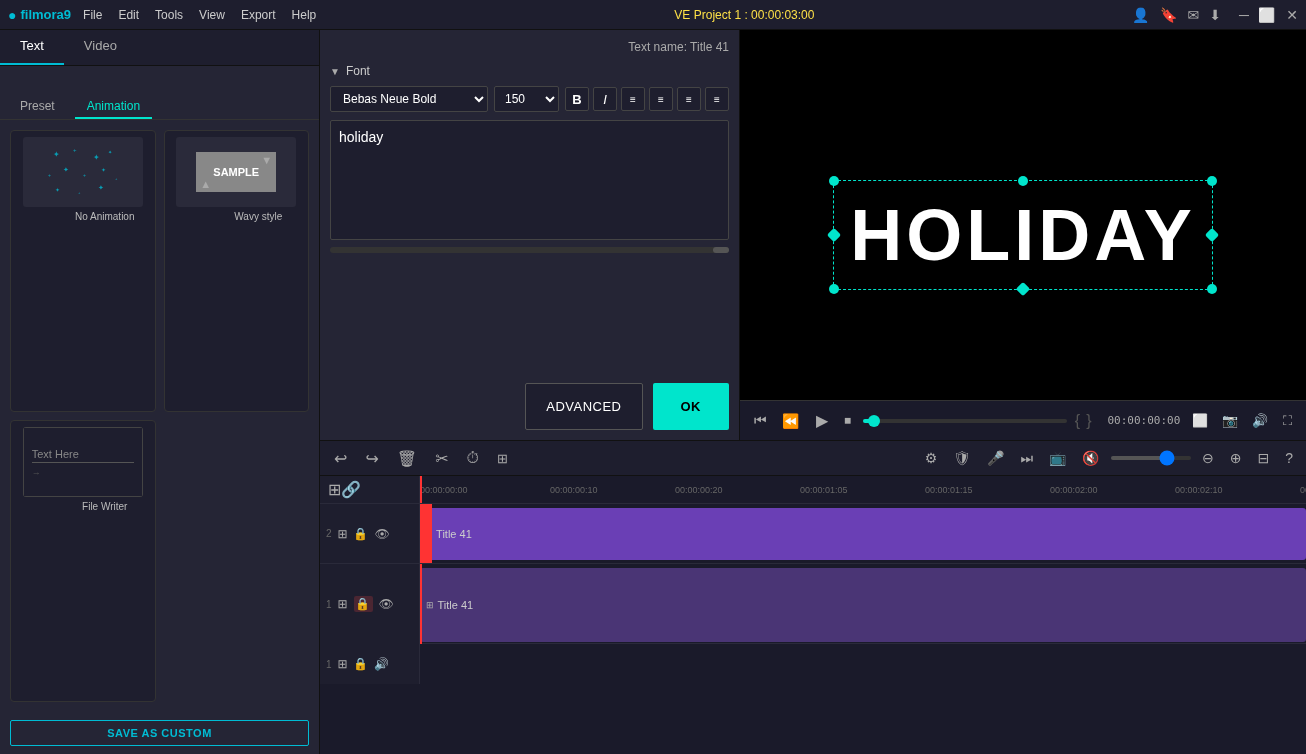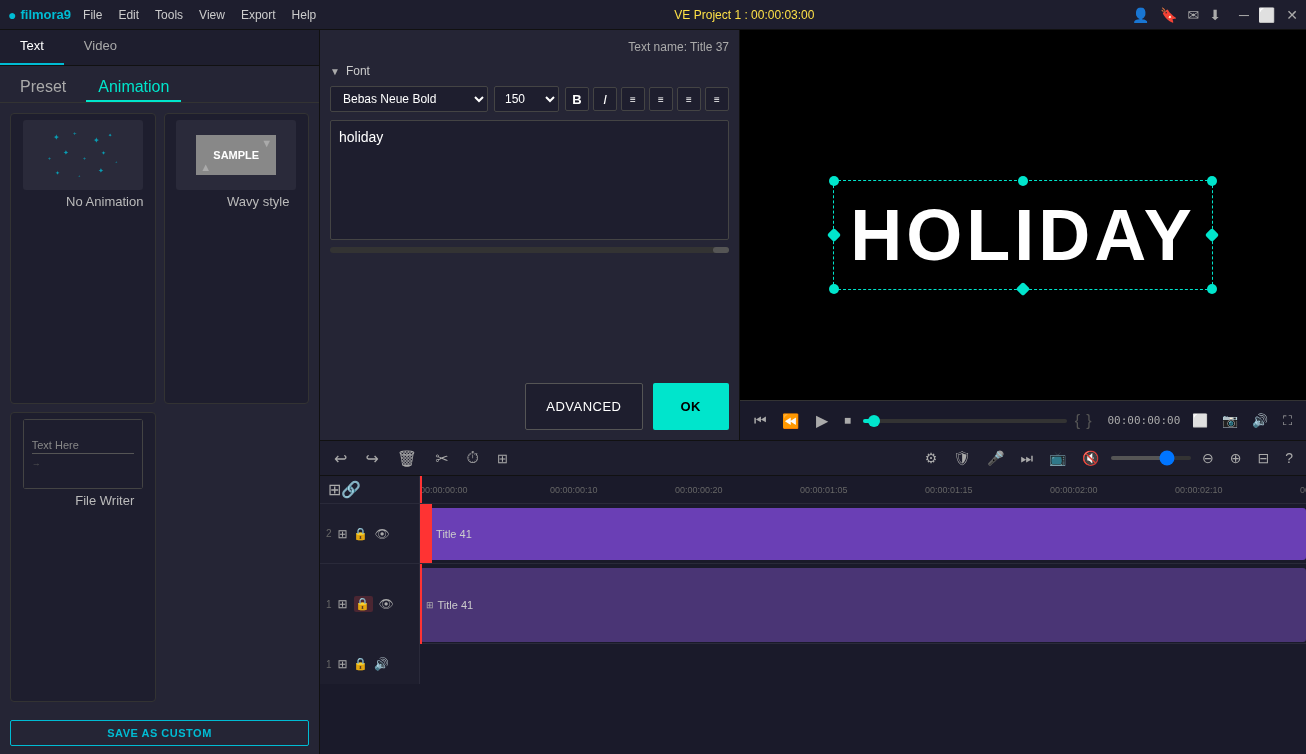--- a/index.html
+++ b/index.html
@@ -59,22 +59,23 @@
       display: flex;
       background: #252535;
       padding: 8px 8px 0;
       gap: 8px;
       border-bottom: 1px solid #333;
     }
     .sub-tab {
       padding: 4px 12px;
       cursor: pointer;
       color: #aaa;
-      font-size: 16px;
+      font-size: 12px;
       border-bottom: 2px solid transparent;
+      margin-top: 21px;
     }
     .sub-tab.active {
       color: #00e5cc;
       border-bottom: 2px solid #00e5cc;
     }
 
     
     #anim-grid {
       display: grid;
       grid-template-columns: 1fr 1fr;
@@ -98,21 +99,21 @@
       height: 70px;
       background: #2a2a3a;
       border-radius: 3px;
       display: flex;
       align-items: center;
       justify-content: center;
       margin-bottom: 4px;
       overflow: hidden;
       position: relative;
     }
-    .anim-label { font-size: 13px; color: #bbb; padding-left: 44px; }
+    .anim-label { font-size: 10px; color: #bbb; padding-left: 44px; }
 
     
     .thumb-typewriter {
       background: #1e1e2e;
       border: 1px solid #444;
       display: flex;
       flex-direction: column;
       align-items: flex-start;
       justify-content: center;
       padding: 8px;
@@ -769,21 +770,21 @@
     </div>
 
     <button id="save-custom-btn">SAVE AS CUSTOM</button>
   </div>
 
   <div id="right-section">
 
     <div id="top-area">
 
       <div id="editor-panel">
-        <div id="text-name-bar">Text name: Title 37</div>
+        <div id="text-name-bar">Text name: Title 41</div>
         <div id="font-section">
           <div id="font-header">
             <span class="chevron">▼</span>
             <span>Font</span>
           </div>
           <div id="font-controls">
             <select id="font-family-select">
               <option value="Bebas Neue Bold">Bebas Neue Bold</option>
             </select>
             <select id="font-size-select">

